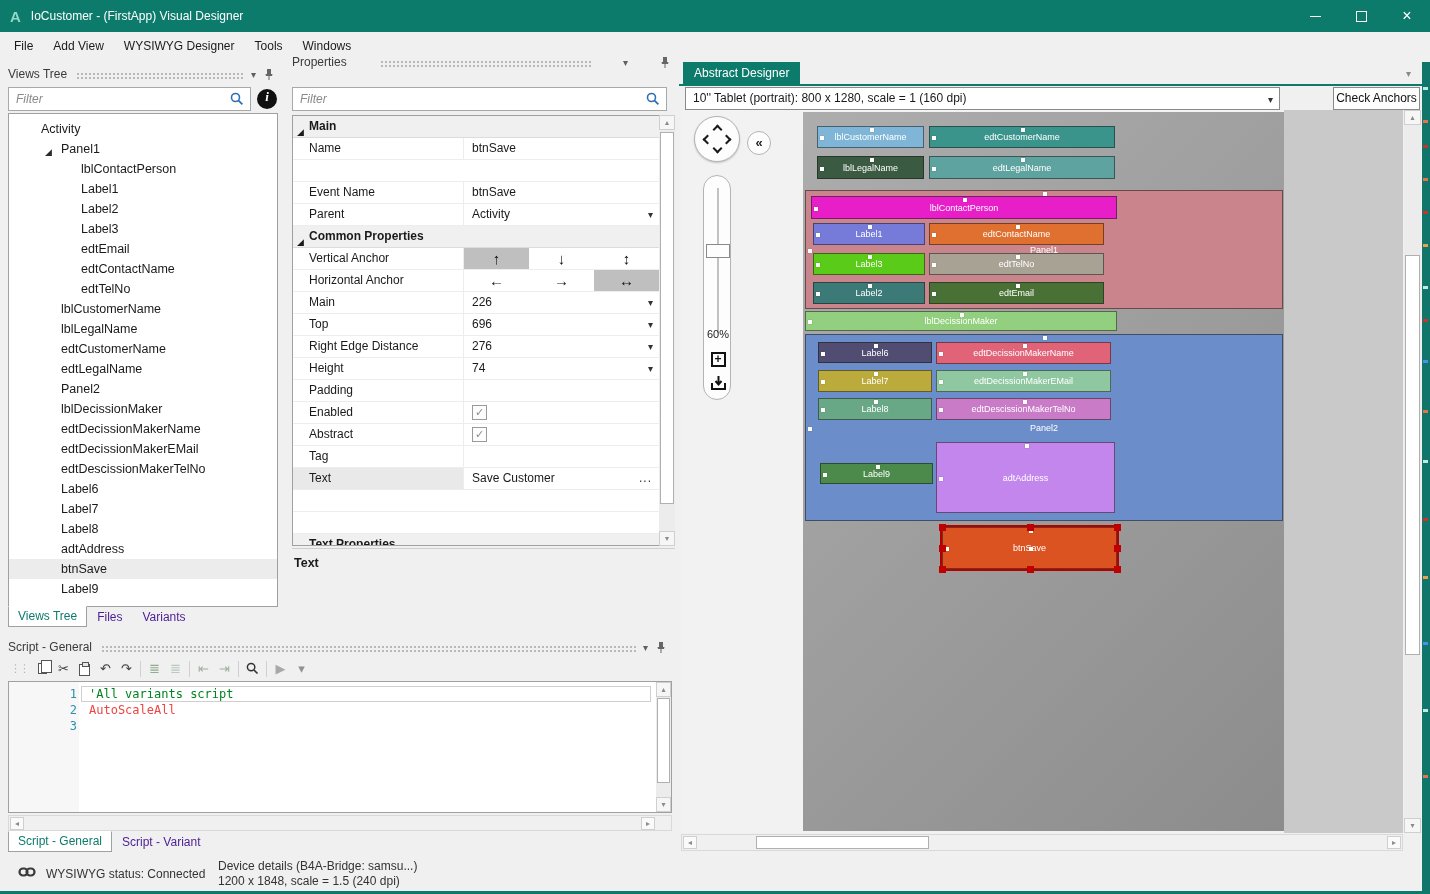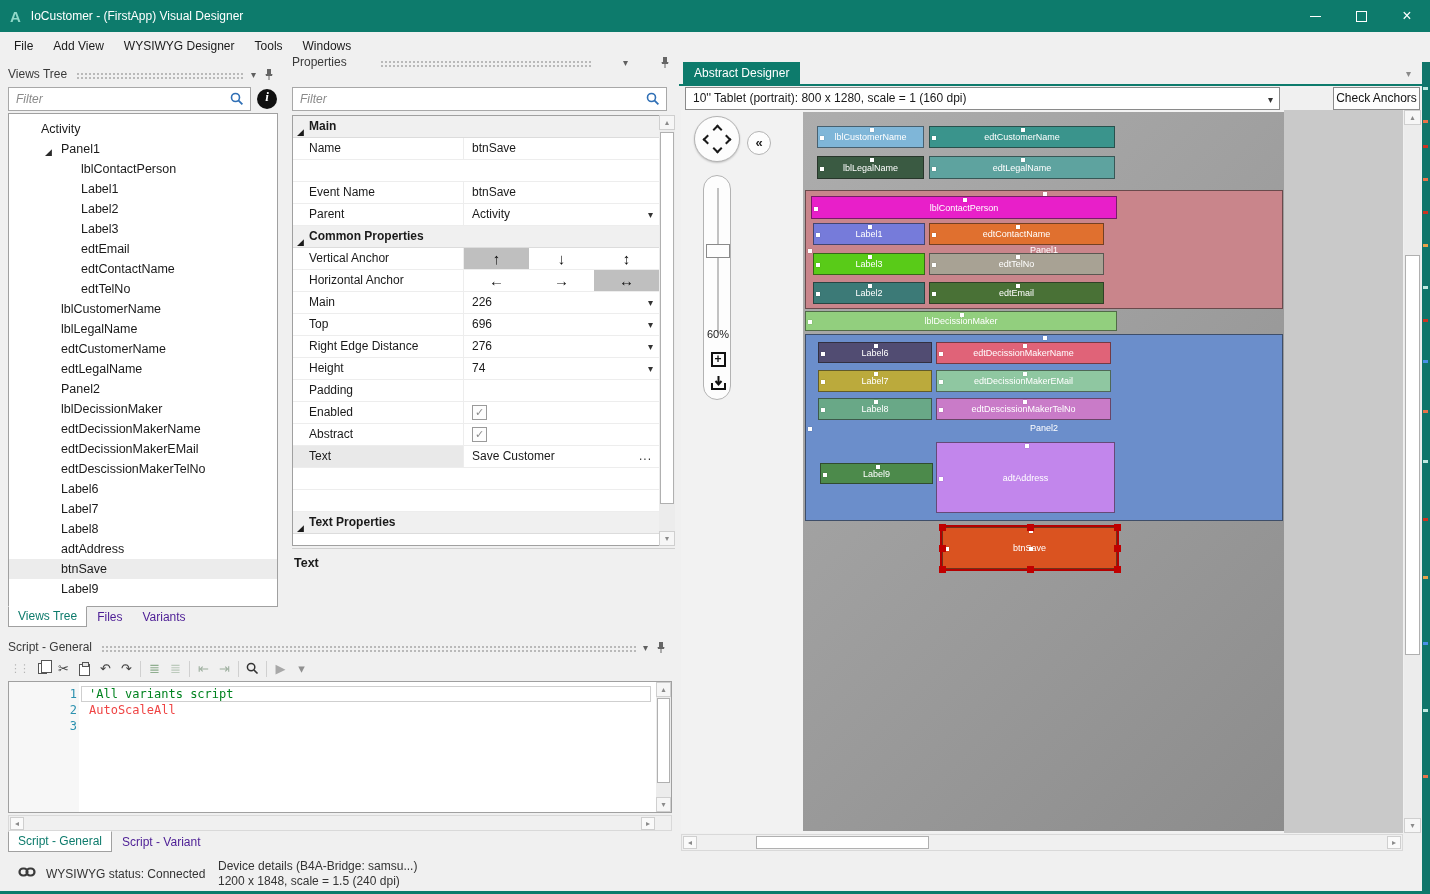--- a/index.html
+++ b/index.html
@@ -297,20 +297,24 @@
         <div class="pvalue">
           <div class="checkbox">✓</div>
         </div>
       </div>
       <div class="prop-row">
         <div class="plabel">Abstract</div>
         <div class="pvalue">
           <div class="checkbox">✓</div>
         </div>
       </div>
+      <div class="prop-row">
+        <div class="plabel">Tag</div>
+        <div class="pvalue"><span></span></div>
+      </div>
       <div class="prop-row sel-label">
         <div class="plabel">Text</div>
         <div class="pvalue"><span>Save Customer</span><span class="ellipsis-btn">...</span></div>
       </div>
       <div class="prop-row">
         <div class="plabel disabled">FontAwesome Icons</div>
         <div class="pvalue disabled"><span></span><span class="ellipsis-btn disabled">...</span></div>
       </div>
       <div class="prop-row">
         <div class="plabel disabled">Material Icons</div>

